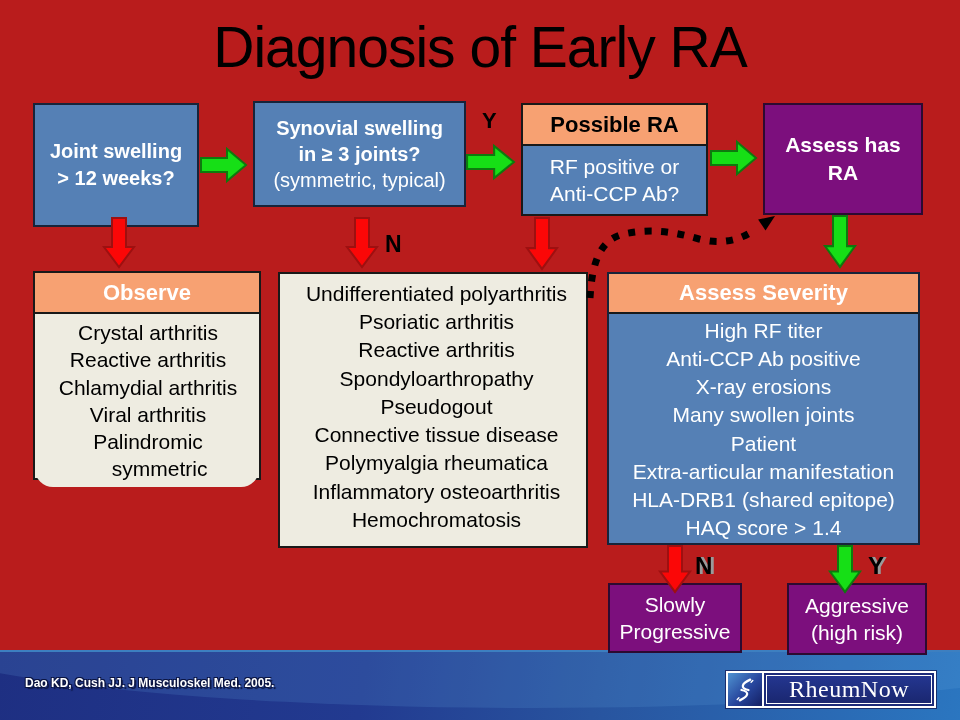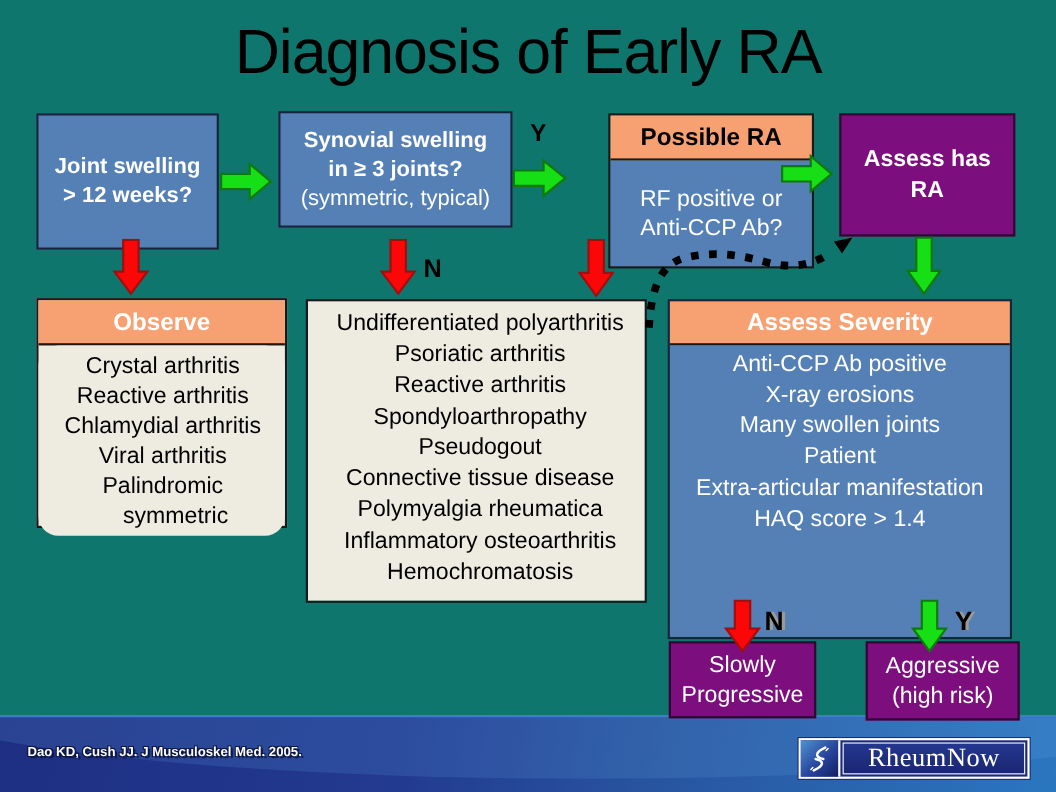--- a/index.html
+++ b/index.html
@@ -1,17 +1,17 @@
 <!DOCTYPE html>
 <html><head>
 <meta charset="utf-8">
 <style>
   html,body { margin:0; padding:0; background:#666; }
   .slide {
-    position:relative; width:960px; height:720px; background:#0f766e;
+    position:relative; width:960px; height:720px; background:#b91c1c;
     overflow:hidden; font-family:"Liberation Sans", sans-serif;
   }
   .pre { white-space:pre-line; }
 
   
   .title {
     position:absolute; left:0; right:0; top:14px; margin:0;
     text-align:center; font-size:57px; font-weight:400; color:#000;
     letter-spacing:-1px;
   }
@@ -35,30 +35,30 @@
     display:flex; align-items:center; justify-content:center;
     font-weight:bold; font-size:22px; border-bottom:2px solid #191919;
   }
   .hdr.white { color:#fff; }
   .hdr.black { color:#000; }
 
   
   .box-joint    { left:33px;  top:103px; width:166px; height:124px; font-weight:bold; font-size:20px; line-height:1.35; }
   .box-synovial { left:253px; top:101px; width:213px; height:106px; font-size:20px; line-height:1.3; }
   .box-synovial .b { font-weight:bold; }
-  .box-possible { left:521px; top:103px; width:187px; height:141px; border-color:#191919;margin-left:32px; }
+  .box-possible { left:521px; top:103px; width:187px; height:113px; border-color:#191919; }
   .box-possible .body { flex:1; display:flex; align-items:center; justify-content:center; text-align:right; background:#5580B5; color:#fff; font-size:21px; line-height:1.3; }
   .box-patient  { left:763px; top:103px; width:160px; height:112px; font-weight:bold; font-size:21px; line-height:1.35; }
 
   
   .box-observe  { left:33px;  top:271px; width:228px; height:209px; }
   .box-observe .body { flex:1; padding:5px 8px 4px 10px; font-size:21px; line-height:1.3; background:#EEECE1; color:#000;border-radius:18px; }
   .box-diff     { left:278px; top:272px; width:310px; height:276px; }
   .box-diff .body { flex:1; padding:6px 2px 4px 9px; font-size:21px; line-height:1.345; background:#EEECE1; color:#000; }
-  .box-assess   { left:607px; top:272px; width:313px; height:309px; }
+  .box-assess   { left:607px; top:272px; width:313px; height:273px; }
   .box-assess .hdr { height:38px; }
   .box-assess .body { flex:1; padding-top:3px; font-size:21px; line-height:1.34; background:#5580B5; color:#fff; text-align:center; }
 
   
   .box-slow { left:608px; top:583px; width:134px; height:70px; font-size:21px; line-height:1.3; z-index:5; }
   .box-aggr { left:787px; top:583px; width:140px; height:72px; font-size:21px; line-height:1.3; z-index:5; }
 
   .list-line { white-space:pre-wrap;text-align:center; }
 
   
@@ -200,25 +200,27 @@
         <div class="list-line">Connective tissue disease</div>
         <div class="list-line">Polymyalgia rheumatica</div>
         <div class="list-line">Inflammatory osteoarthritis</div>
         <div class="list-line">Hemochromatosis</div>
       </div>
   </div>
 
   <div class="fbox box-assess">
     <div class="hdr white">Assess Severity</div>
     <div class="body">
+        <div class="list-line">High RF titer</div>
         <div class="list-line">Anti-CCP Ab positive</div>
         <div class="list-line">X-ray erosions</div>
         <div class="list-line">Many swollen joints</div>
         <div class="list-line">Patient</div>
         <div class="list-line">Extra-articular manifestation</div>
+        <div class="list-line">HLA-DRB1 (shared epitope)</div>
         <div class="list-line">HAQ score &gt; 1.4</div>
       </div>
   </div>
 
   <svg class="arrow dotted-arrow" viewBox="0 0 215 95">
     <path d="M18,92 C20,60 26,34 52,28 C80,22 102,26 127,33 C147,38 166,36 184,23" fill="none" stroke="#000000" stroke-width="7" stroke-dasharray="7 9.5"></path>
     <polygon points="203,10 193.5,24.4 186.1,13.6" fill="#000000"></polygon>
   </svg>
 
   <svg class="arrow adr4" viewBox="0 0 34 48" preserveAspectRatio="none">

